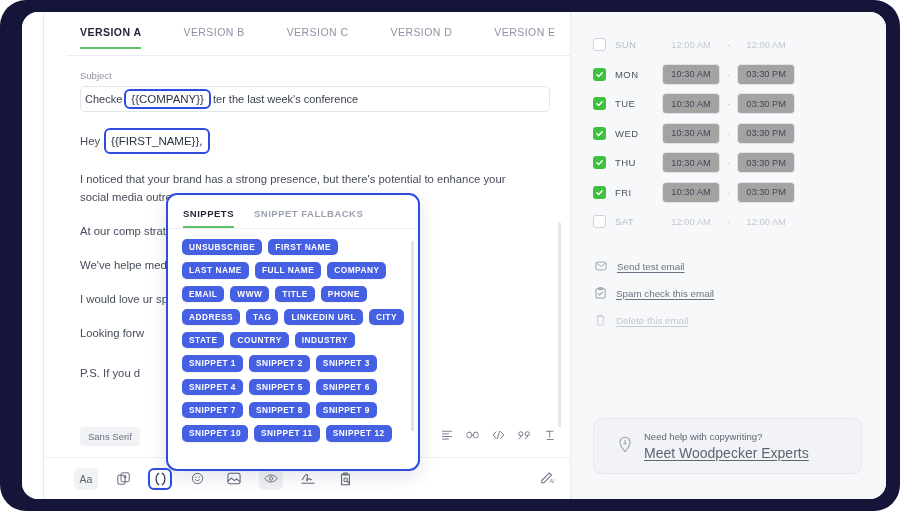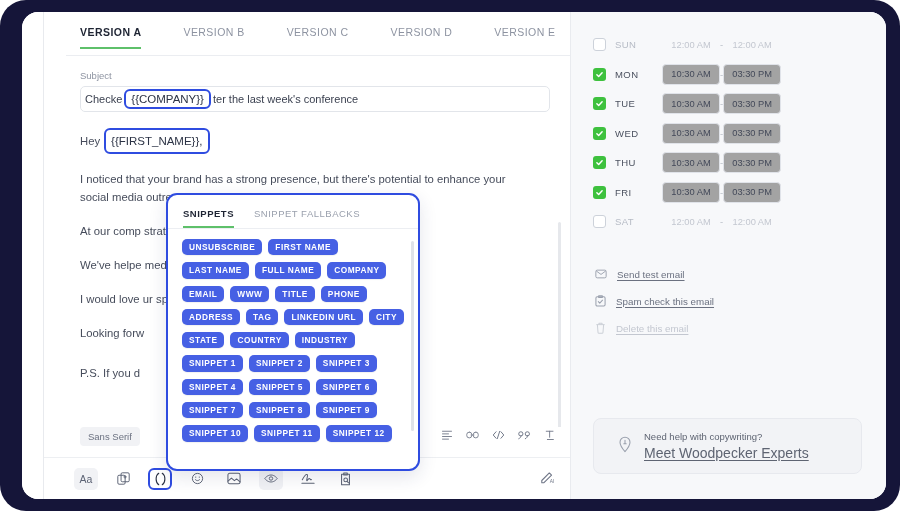--- a/index.html
+++ b/index.html
@@ -145,20 +145,21 @@
     position: relative;
   }
   .ptab {
     font-size: 9.5px; letter-spacing: .5px;
     color: #9aa0ad;
     padding-bottom: 7px;
     margin-right: 20px;
     cursor: pointer;
     border-bottom: 2.5px solid transparent;
     white-space: nowrap;
+    font-weight: bold;
   }
   .ptab.active { color: #1e2433; font-weight: bold; border-bottom-color: #5ec06a; }
 
   #tags-scrollwrap {
     position: relative;
     flex: 1 1 auto;
     overflow: hidden;
     padding: 10px 14px 8px 14px;
   }
   #tags {
@@ -254,40 +255,40 @@
     cursor: pointer;
   }
   .chk.off { border: 1.4px solid #cdd2da; background: #fff; }
   .chk.on  { background: #3ec13e; }
   .chk.on svg { display: block; }
   .day-name {
     font-size: 9.5px; letter-spacing: .45px;
     color: #4b515f; width: 34px; flex: none;
   }
   .day-row.disabled .day-name { color: #b6bbc5; }
-  .time-group { display: flex; align-items: center; margin-left: 4px; }
+  .time-group { display: flex; align-items: center; gap: 7px; margin-left: 4px; }
   .time-box {
     width: 58px; height: 21px;
     border: 1px solid #e0e3e9;
     background: #a3a3a3;
     border-radius: 4px;
     font-size: 9.3px;
     color: #434959;
     display: flex; align-items: center; justify-content: center;
     cursor: pointer;
   }
   .time-flat {
     width: 58px; height: 21px;
     font-size: 9.3px;
     color: #c3c7d0;
     display: flex; align-items: center; justify-content: center;
   }
   .dash { color: #b9bec7; font-size: 9.5px; }
 
-  #action-links { margin-top: 24px; padding-left: 2px; }
+  #action-links { margin-top: 16px; padding-left: 2px; }
   .act {
     display: flex; align-items: center; gap: 10px;
     height: 27px;
     cursor: pointer;
   }
   .act span.lbl {
     font-size: 9.8px;
     color: #6b7180;
     text-decoration: underline;
     text-underline-offset: 2px;

